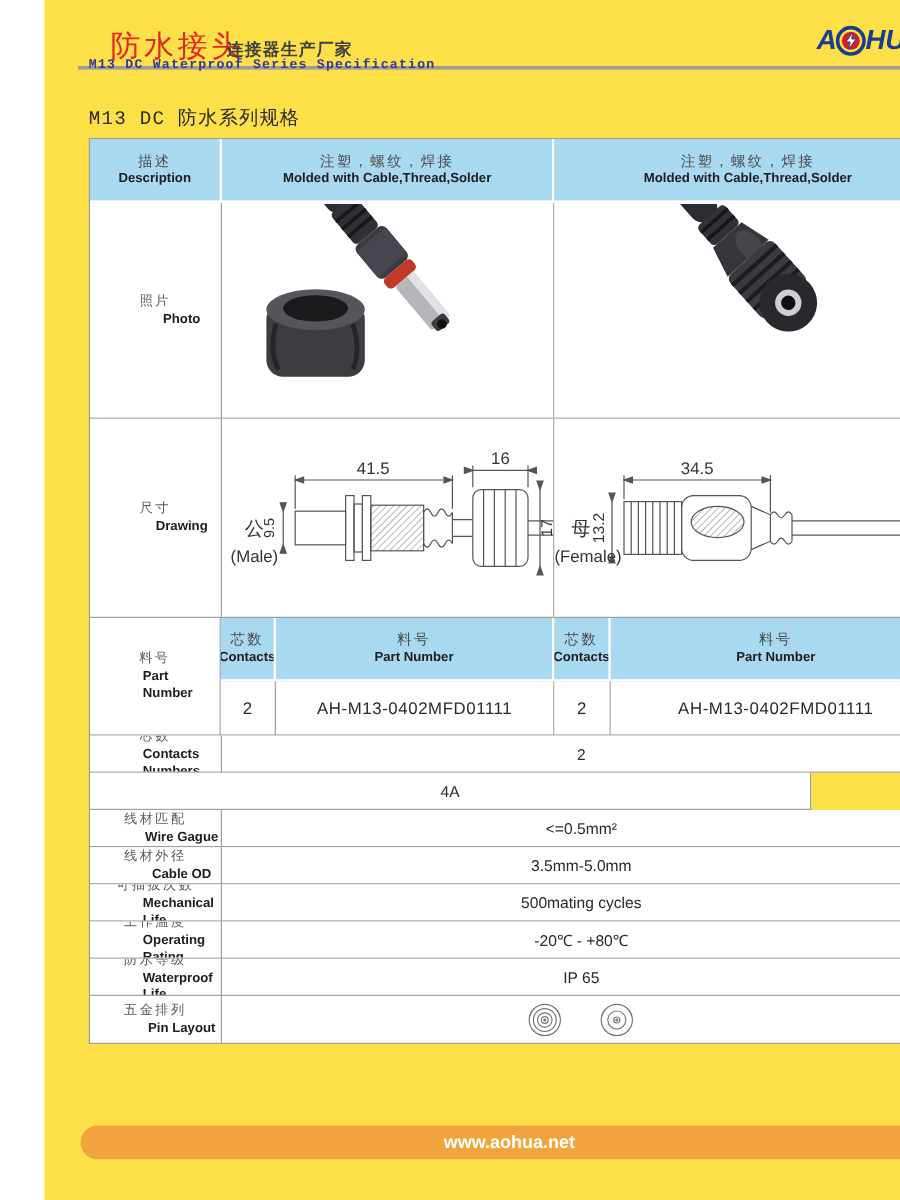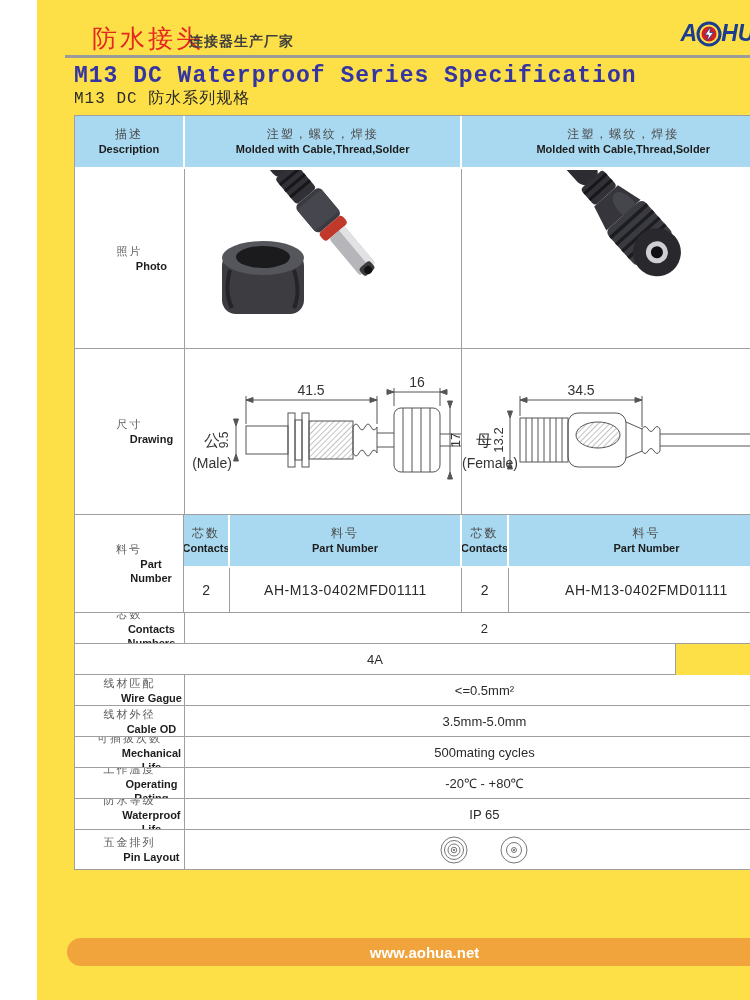--- a/index.html
+++ b/index.html
@@ -8,32 +8,32 @@
 
   
   .brand-cn { position:absolute; left:55px; top:22px; font-family:"Liberation Serif", serif;
               font-size:25px; color:#e42720; letter-spacing:3px; }
   .brand-sub { position:absolute; left:152px; top:33px; font-size:14px; font-weight:bold;
                color:#3f3f3f; letter-spacing:1px; }
   .logo { position:absolute; right:16px; top:20px; display:flex; align-items:center;
           font-size:23px; font-weight:bold; font-style:italic; color:#1c3d8f; }
   .logo svg { margin:0 -1px; }
   .header-rule { position:absolute; left:28px; top:55px; width:717px; height:3px; background:#9b9b9b; }
-  .series-en { position:absolute; left:37px; top:63px; font-family:"Liberation Mono", monospace;
-               font-size:23px; font-weight:bold; color:#3434a2; letter-spacing:1px; }
+  .series-en { position:absolute; left:37px; top:49px; font-family:"Liberation Mono", monospace;
+               font-size:11px; font-weight:bold; color:#3434a2; letter-spacing:1px; }
   .series-cn { position:absolute; left:37px; top:88px; font-family:"Liberation Mono", monospace;
                font-size:16px; color:#2a2a2a; letter-spacing:1px; }
 
   
   .spec-table { position:absolute; left:37px; top:115px; width:711px;
                 border-left:1px solid #9f9f9f; border-top:1px solid #9f9f9f; }
   .trow { display:flex; }
   .cell { border-right:1px solid #9f9f9f; border-bottom:1px solid #9f9f9f;
           display:flex; flex-direction:column; align-items:center; justify-content:center;
-          background:#fff; overflow:hidden;text-align:center; }
+          background:#fff; overflow:hidden; }
   .blue { background:#a9d9f0; border-right:2px solid #fff; border-bottom:2px solid #fff; }
   .blue.edge { border-right:1px solid #9f9f9f; }
   .lbl-cn { font-size:11px; color:#5a5a5a; letter-spacing:2px; line-height:15px; }
   .lbl-en { font-size:11px; font-weight:bold; color:#1d1d1d; line-height:14px;padding-left:44px; }
   .desc-cn { font-size:12px; color:#4a4a4a; letter-spacing:2px; line-height:15px; }
   .desc-en { font-size:11px; font-weight:bold; color:#1d1d1d; line-height:14px; }
   .val { font-size:13px; color:#2a2a2a; }
   .pn-val { font-size:14px; color:#2a2a2a; letter-spacing:0.5px; }
   .note-val { font-family:"Liberation Mono", monospace; font-size:13px; color:#3a3a3a; }
   .w-label { width:110px; }

